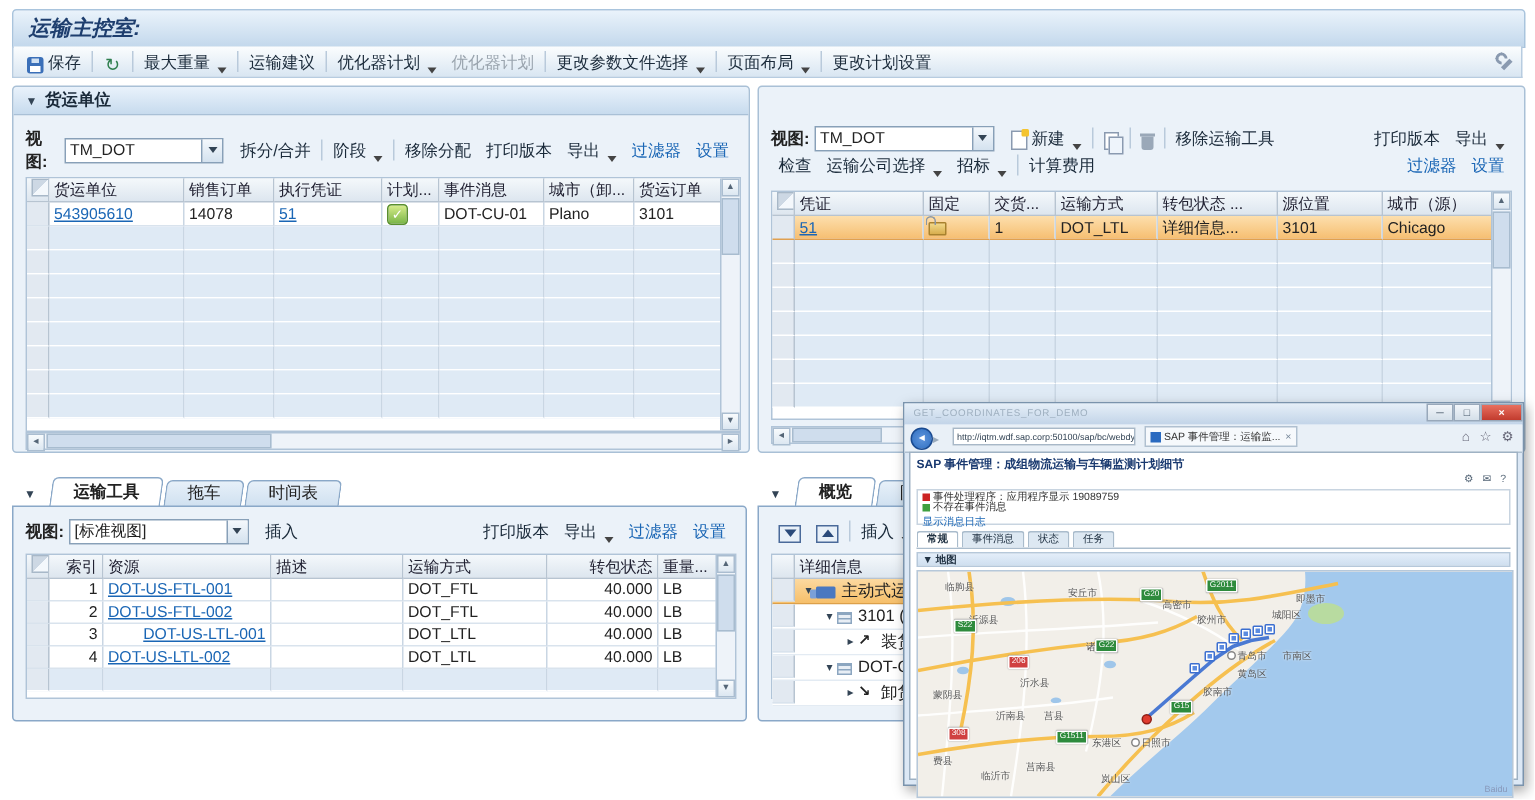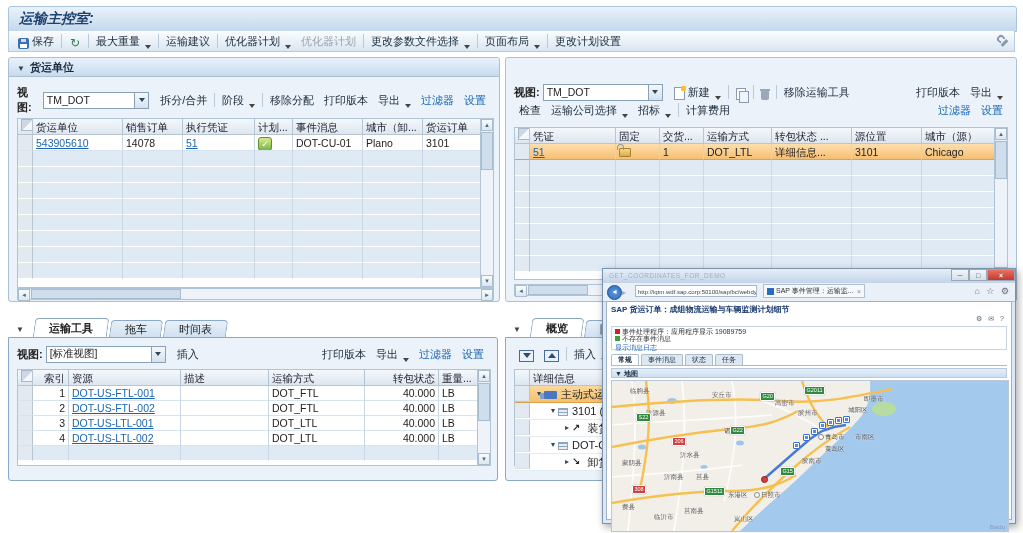--- a/index.html
+++ b/index.html
@@ -558,21 +558,21 @@
             <div class="tcell" style="width: 36px; height: 15px; line-height: 15px; text-align: right;">2</div>
             <div class="tcell" style="width: 112px; height: 15px; line-height: 15px;"><a class="cl">DOT-US-FTL-002</a></div>
             <div class="tcell" style="width: 88px; height: 15px; line-height: 15px;"></div>
             <div class="tcell" style="width: 96px; height: 15px; line-height: 15px;">DOT_FTL</div>
             <div class="tcell" style="width: 74px; height: 15px; line-height: 15px; text-align: right;">40.000</div>
             <div class="tcell" style="width: 40px; height: 15px; line-height: 15px;">LB</div>
           </div>
           <div class="trow rowdata">
             <div class="tcell selcell" style="width: 15px; height: 15px; line-height: 15px;"></div>
             <div class="tcell" style="width: 36px; height: 15px; line-height: 15px; text-align: right;">3</div>
-            <div class="tcell" style="width: 112px; height: 15px; line-height: 15px;"><a class="cl">DOT-US-LTL-001</a></div>
+            <div class="tcell" style="width: 112px; height: 15px; line-height: 15px; text-align: right;"><a class="cl">DOT-US-LTL-001</a></div>
             <div class="tcell" style="width: 88px; height: 15px; line-height: 15px;"></div>
             <div class="tcell" style="width: 96px; height: 15px; line-height: 15px;">DOT_LTL</div>
             <div class="tcell" style="width: 74px; height: 15px; line-height: 15px; text-align: right;">40.000</div>
             <div class="tcell" style="width: 40px; height: 15px; line-height: 15px;">LB</div>
           </div>
           <div class="trow rowdata">
             <div class="tcell selcell" style="width: 15px; height: 15px; line-height: 15px;"></div>
             <div class="tcell" style="width: 36px; height: 15px; line-height: 15px; text-align: right;">4</div>
             <div class="tcell" style="width: 112px; height: 15px; line-height: 15px;"><a class="cl">DOT-US-LTL-002</a></div>
             <div class="tcell" style="width: 88px; height: 15px; line-height: 15px;"></div>
@@ -680,21 +680,21 @@
       <span id="iefwd">▸</span>
       <span id="ieurl">http://iqtm.wdf.sap.corp:50100/sap/bc/webdynpro/sap/</span>
       <span id="ietab">
         <span class="fav"></span>
         <span class="ttl">SAP 事件管理：运输监...</span>
         <span style="color:#789;">×</span>
       </span>
       <span id="ieicons">⌂ ☆ ⚙</span>
     </div>
     <div id="iepage">
-      <div id="iepagetitle">SAP 货运订单：成组物流运输与车辆监测计划细节</div>
+      <div id="iepagetitle">SAP 事件管理：成组物流运输与车辆监测计划细节</div>
       <div id="iepageicons">⚙ ✉ ?</div>
       <div id="iemsgbox">
         <div class="msgline">
             <span class="msq err"></span>
             <span>事件处理程序：应用程序显示 19089759</span>
           </div>
         <div class="msgline">
             <span class="msq ok"></span>
             <span>不存在事件消息</span>
           </div>

